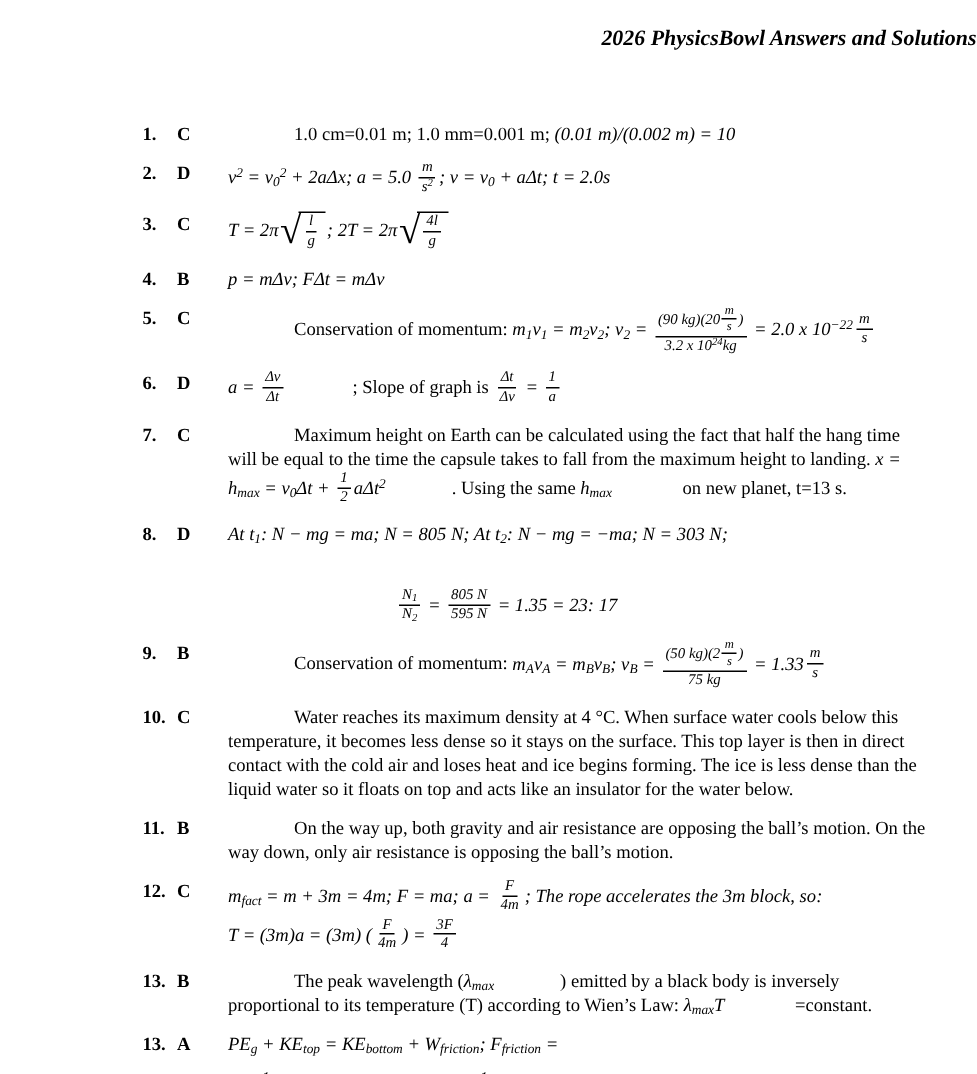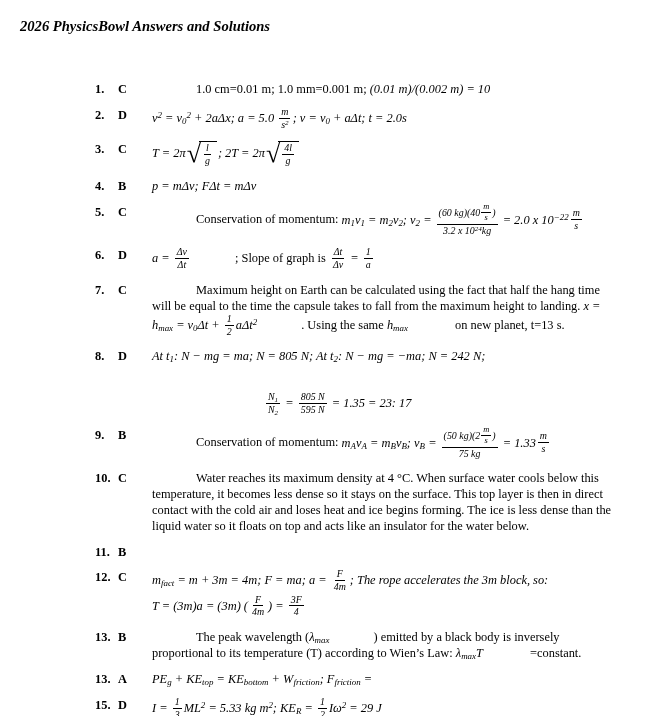--- a/index.html
+++ b/index.html
@@ -2,21 +2,21 @@
 <html><head>
 <meta charset="utf-8">
 <style>
   html,body{margin:0;padding:0;}
   body{
     width:651px;height:716px;overflow:hidden;background:#ffffff;color:#000;
     font-family:"Liberation Serif", serif;font-size:12.4px;line-height:16px;
   }
   .page{padding-top:17px;}
   .title{
-    text-align:left;font-weight:bold;font-style:italic;font-size:14.6px;line-height:18px;padding-left:20px;
+    text-align:right;font-weight:bold;font-style:italic;font-size:14.6px;line-height:18px;padding-left:20px;
   }
   .list{margin-top:46px;padding-left:95px;padding-right:31px;}
   .item{display:flex;margin-bottom:9px;}
   .inum{width:23px;flex:none;font-weight:bold;}
   .ans{width:34px;flex:none;font-weight:bold;}
   .sol{flex:1;}
   .line{margin-bottom:1px;}
   .mi{font-style:italic;}
   .rm{font-style:normal;margin-left:44px;}
   sup,sub{font-style:italic;font-size:0.72em;line-height:0;}
@@ -84,21 +84,21 @@
         <span class="ans">B</span>
         <div class="sol">
           <div class="line"><span class="mi">p = mΔv; FΔt = mΔv</span></div>
         </div>
       </div>
       <div class="item">
         <span class="inum">5.</span>
         <span class="ans">C</span>
         <div class="sol">
           <div class="line"><span class="rm">Conservation of momentum: </span><span class="mi">m</span><sub>1</sub><span class="mi">v</span><sub>1</sub><span class="mi"> = m</span><sub>2</sub><span class="mi">v</span><sub>2</sub><span class="mi">; v</span><sub>2</sub><span class="mi"> = </span><span class="frac">
-              <span class="fnum"><span class="mi">(60 kg)(40</span><span class="frac">
+              <span class="fnum"><span class="mi">(90 kg)(20</span><span class="frac">
                   <span class="fnum"><span class="mi">m</span></span>
                   <span class="fden"><span class="mi">s</span></span>
                 </span><span class="mi">)</span></span>
               <span class="fden"><span class="mi">3.2 x 10</span><sup>24</sup><span class="mi">kg</span></span>
             </span><span class="mi"> = 2.0 x 10</span><sup>−22</sup><span class="frac">
               <span class="fnum"><span class="mi">m</span></span>
               <span class="fden"><span class="mi">s</span></span>
             </span></div>
         </div>
       </div>
@@ -125,21 +125,21 @@
           <div class="line"><span class="rm">Maximum height on Earth can be calculated using the fact that half the hang time will be equal to the time the capsule takes to fall from the maximum height to landing. </span><span class="mi">x = h</span><sub>max</sub><span class="mi"> = v</span><sub>0</sub><span class="mi">Δt + </span><span class="frac">
               <span class="fnum"><span class="mi">1</span></span>
               <span class="fden"><span class="mi">2</span></span>
             </span><span class="mi">aΔt</span><sup>2</sup><span class="rm">. Using the same </span><span class="mi">h</span><sub>max</sub><span class="rm"> on new planet, t=13 s.</span></div>
         </div>
       </div>
       <div class="item">
         <span class="inum">8.</span>
         <span class="ans">D</span>
         <div class="sol">
-          <div class="line"><span class="mi">At t</span><sub>1</sub><span class="mi">: N − mg = ma; N = 805 N; At t</span><sub>2</sub><span class="mi">: N − mg = −ma; N = 242 N;</span></div>
+          <div class="line"><span class="mi">At t</span><sub>1</sub><span class="mi">: N − mg = ma; N = 805 N; At t</span><sub>2</sub><span class="mi">: N − mg = −ma; N = 303 N;</span></div>
           <div class="line" style="padding-left: 112px; margin-top: 28px;"><span class="frac">
               <span class="fnum"><span class="mi">N</span><sub>1</sub></span>
               <span class="fden"><span class="mi">N</span><sub>2</sub></span>
             </span><span class="mi"> = </span><span class="frac">
               <span class="fnum"><span class="mi">805 N</span></span>
               <span class="fden"><span class="mi">595 N</span></span>
             </span><span class="mi"> = 1.35 = 23: 17</span></div>
         </div>
       </div>
       <div class="item">
@@ -161,20 +161,23 @@
       <div class="item">
         <span class="inum">10.</span>
         <span class="ans">C</span>
         <div class="sol">
           <div class="line"><span class="rm">Water reaches its maximum density at 4 °C. When surface water cools below this temperature, it becomes less dense so it stays on the surface. This top layer is then in direct contact with the cold air and loses heat and ice begins forming. The ice is less dense than the liquid water so it floats on top and acts like an insulator for the water below.</span></div>
         </div>
       </div>
       <div class="item">
         <span class="inum">11.</span>
         <span class="ans">B</span>
+        <div class="sol">
+          <div class="line"><span class="rm">On the way up, both gravity and air resistance are opposing the ball’s motion. On the way down, only air resistance is opposing the ball’s motion.</span></div>
+        </div>
       </div>
       <div class="item">
         <span class="inum">12.</span>
         <span class="ans">C</span>
         <div class="sol">
           <div class="line"><span class="mi">m</span><sub>fact</sub><span class="mi"> = m + 3m = 4m; F = ma; a = </span><span class="frac">
               <span class="fnum"><span class="mi">F</span></span>
               <span class="fden"><span class="mi">4m</span></span>
             </span><span class="mi">; The rope accelerates the 3m block, so:</span></div>
           <div class="line"><span class="mi">T = (3m)a = (3m) (</span><span class="frac">

